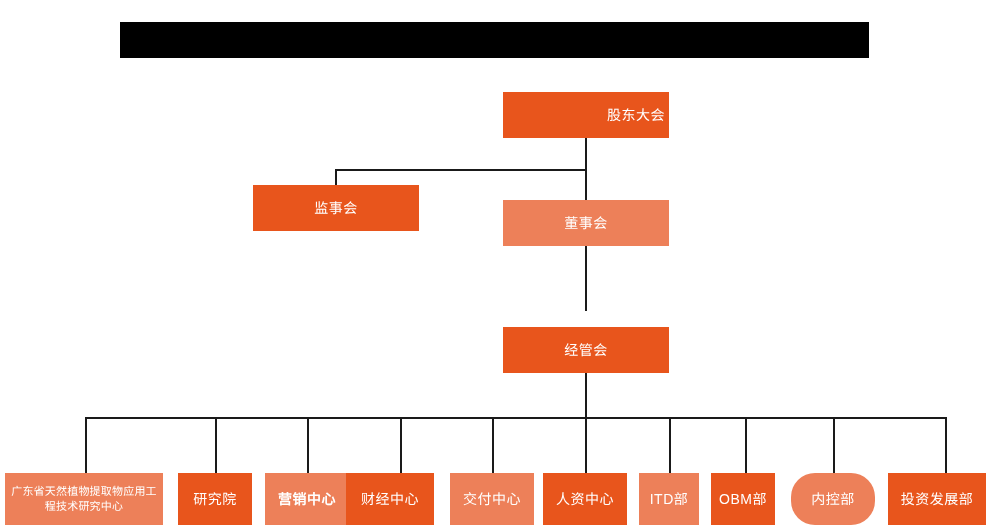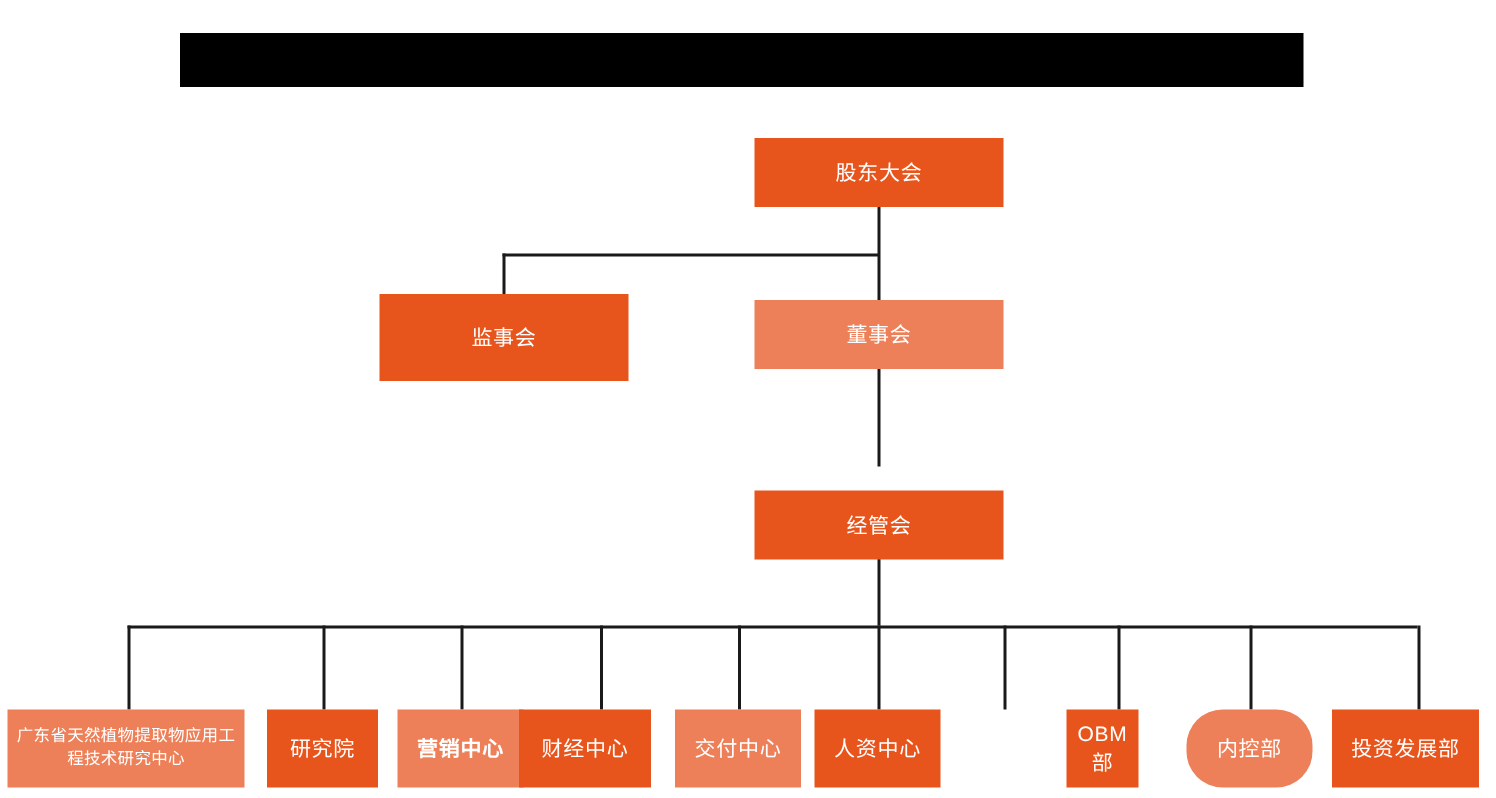--- a/index.html
+++ b/index.html
@@ -81,25 +81,25 @@
   <div class="line v" style="left:215px; top:417px; height:56px;"></div>
   <div class="line v" style="left:307px; top:417px; height:56px;"></div>
   <div class="line v" style="left:400px; top:417px; height:56px;"></div>
   <div class="line v" style="left:492px; top:417px; height:56px;"></div>
   <div class="line v" style="left:585px; top:417px; height:56px;"></div>
   <div class="line v" style="left:669px; top:417px; height:56px;"></div>
   <div class="line v" style="left:745px; top:417px; height:56px;"></div>
   <div class="line v" style="left:833px; top:417px; height:56px;"></div>
   <div class="line v" style="left:945px; top:417px; height:56px;"></div>
 
-  <div class="node dark" style="left:503px; top:92px; width:166px; height:46px;">
+  <div class="node dark" style="left:503px; top:92px; width:166px; height:46px;justify-content:flex-end;">
     <span class="node-label">股东大会</span>
   </div>
 
-  <div class="node dark" style="left:253px; top:196px; width:166px; height:58px;">
+  <div class="node dark" style="left:253px; top:185px; width:166px; height:46px;">
     <span class="node-label">监事会</span>
   </div>
 
   <div class="node light" style="left:503px; top:200px; width:166px; height:46px;justify-content:center;">
     <span class="node-label">董事会</span>
   </div>
 
   <div class="node dark" style="left:503px; top:311px; width:166px; height:46px;margin-top:16px;">
     <span class="node-label">经管会</span>
   </div>
@@ -121,22 +121,25 @@
   </div>
 
   <div class="node light" style="left:450px; top:473px; width:84px; height:52px;">
     <span class="node-label">交付中心</span>
   </div>
 
   <div class="node dark" style="left:543px; top:473px; width:84px; height:52px;">
     <span class="node-label">人资中心</span>
   </div>
 
+  <div class="node light" style="left:639px; top:473px; width:60px; height:52px;">
+    <span class="node-label">ITD部</span>
+  </div>
 
-  <div class="node dark" style="left:711px; top:473px; width:48px; height:52px;">
+  <div class="node dark" style="left:711px; top:473px; width:64px; height:52px;">
     <span class="node-label">OBM部</span>
   </div>
 
   <div class="node light" style="left:791px; top:473px; width:84px; height:52px;border-radius:24px;">
     <span class="node-label">内控部</span>
   </div>
 
   <div class="node dark" style="left:888px; top:473px; width:98px; height:52px;justify-content:center;">
     <span class="node-label">投资发展部</span>
   </div>

